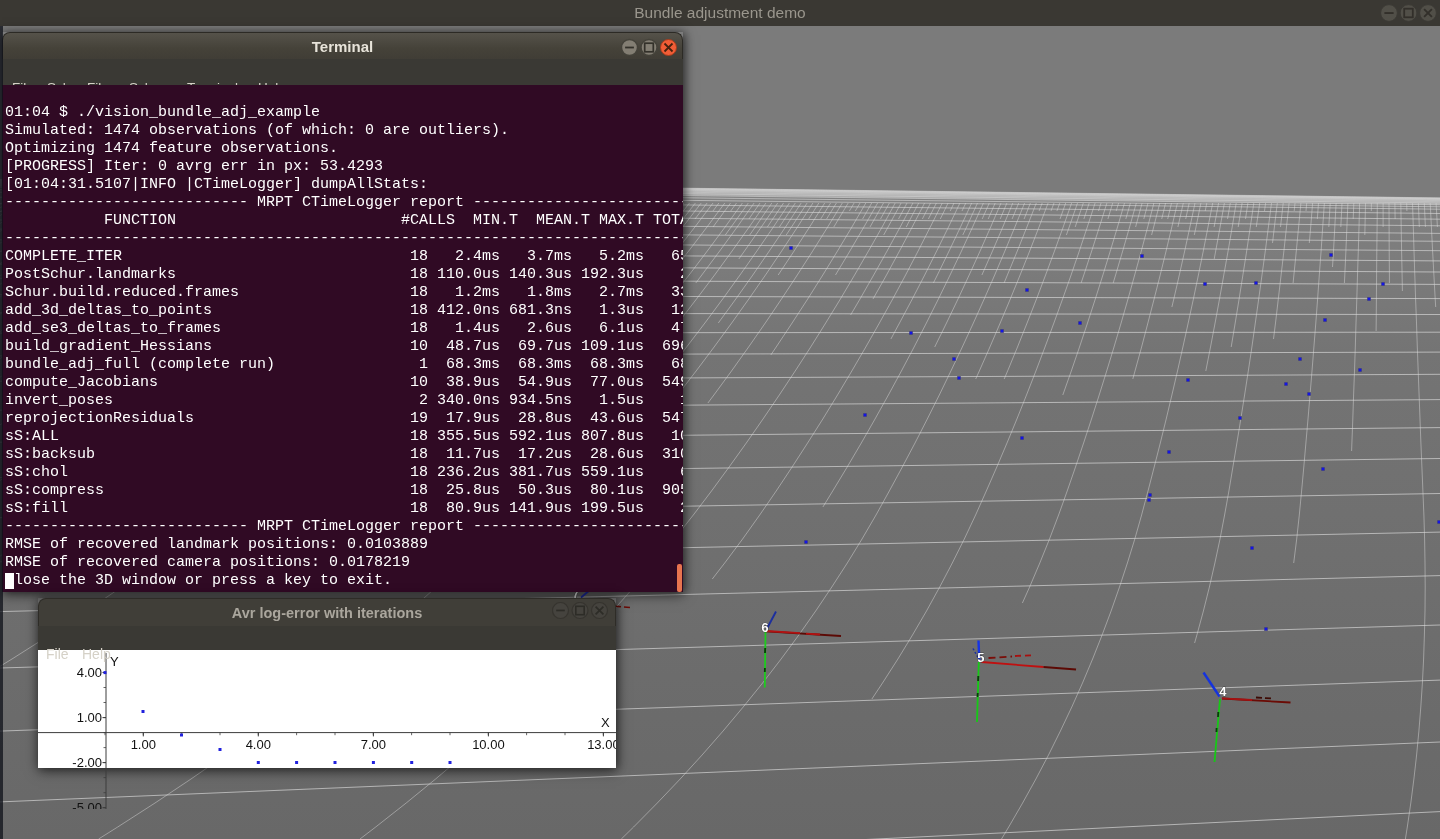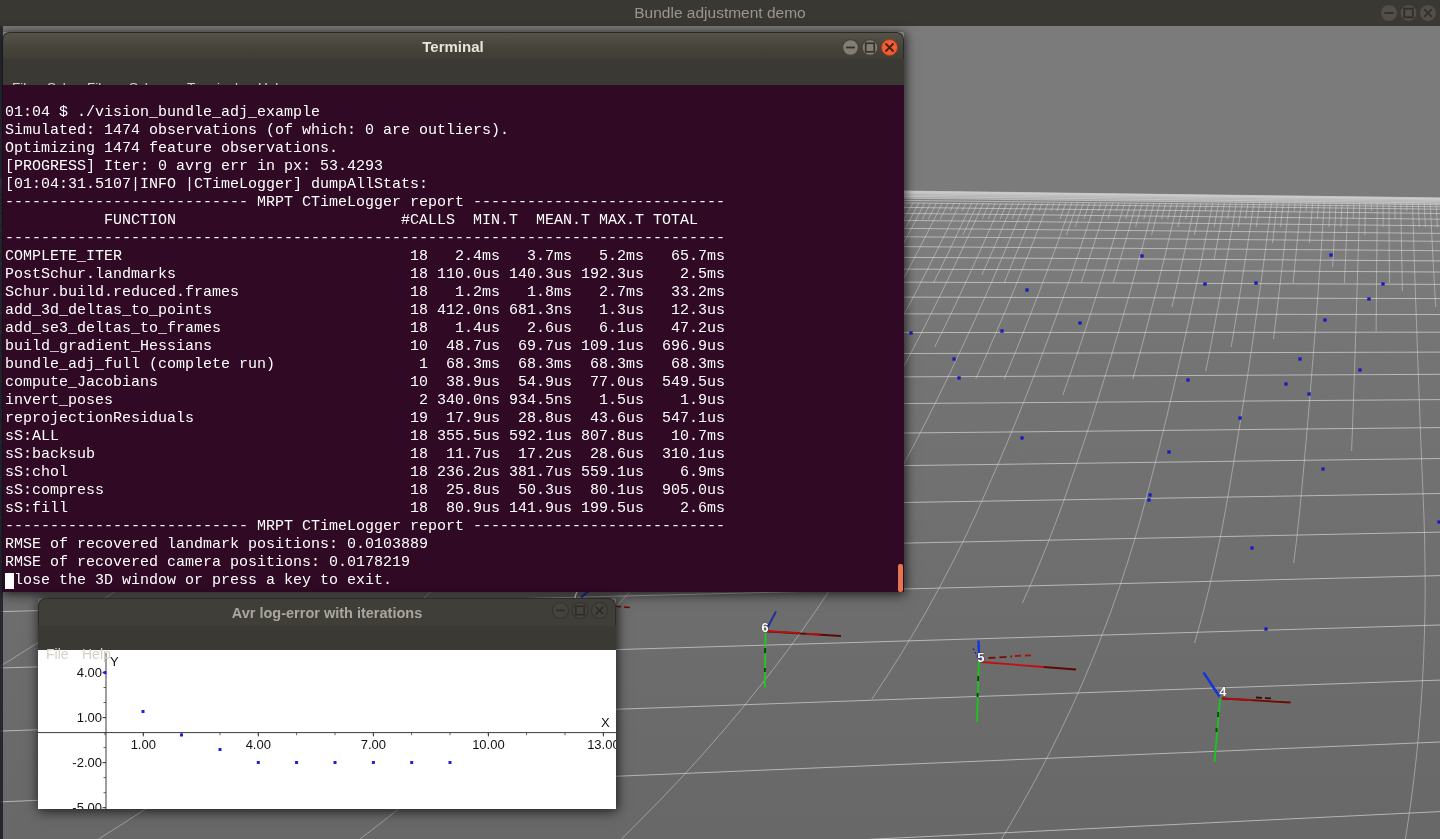--- a/index.html
+++ b/index.html
@@ -439,21 +439,21 @@
 <svg width="70" height="26" style="position:absolute;right:0px;top:3.5px">
 <circle cx="19" cy="9" r="8.4" fill="#514f48" stroke="#3b3934" stroke-width="1"></circle>
 <rect x="14.4" y="8.1" width="9.2" height="1.9" fill="#322f2a"></rect>
 <circle cx="38.5" cy="9" r="8.4" fill="#514f48" stroke="#3b3934" stroke-width="1"></circle>
 <rect x="34.2" y="4.7" width="8.6" height="8.6" fill="none" stroke="#322f2a" stroke-width="1.8"></rect>
 <circle cx="58" cy="9" r="8.4" fill="#514f48" stroke="#3b3934" stroke-width="1"></circle>
 <path d="M 54.1 5.1 L 61.9 12.9 M 61.9 5.1 L 54.1 12.9" stroke="#322f2a" stroke-width="1.9"></path>
 </svg>
   </div>
 
-<div class="win" id="term" style="left:2px;top:32px;width:902px;">
+<div class="win" id="term" style="left:2px;top:32px;width:681px;">
  <div class="tbar" style="height:27px;">
    <div class="title" style="line-height:27px;">Terminal</div>
    <svg width="60" height="27" style="position:absolute;right:1px;top:2.5px">
      <circle cx="8.5" cy="11.5" r="8" fill="#837e73" stroke="#44423a" stroke-width="1.4"></circle>
      <rect x="4.1" y="10.6" width="8.8" height="1.8" fill="#33312a"></rect>
      <circle cx="28" cy="11.5" r="8" fill="#837e73" stroke="#44423a" stroke-width="1.4"></circle>
      <rect x="23.7" y="7.2" width="8.6" height="8.6" fill="none" stroke="#33312a" stroke-width="1.7"></rect>
      <circle cx="47.5" cy="11.5" r="8" fill="#f15d36" stroke="#a33c1d" stroke-width="1"></circle>
      <path d="M 43.5 7.5 L 51.5 15.5 M 51.5 7.5 L 43.5 15.5" stroke="#46220f" stroke-width="1.8"></path>
    </svg>
@@ -508,21 +508,21 @@
         <circle cx="28" cy="8.5" r="8" fill="#45433e" stroke="#36342f" stroke-width="1.2"></circle>
         <rect x="23.8" y="4.3" width="8.4" height="8.4" fill="none" stroke="#2d2c27" stroke-width="1.6"></rect>
         <circle cx="47.5" cy="8.5" r="8" fill="#45433e" stroke="#36342f" stroke-width="1.2"></circle>
         <path d="M 43.6 4.6 L 51.4 12.4 M 51.4 4.6 L 43.6 12.4" stroke="#2d2c27" stroke-width="1.7"></path>
       </svg>
  </div>
  <div class="mbar" style="position:relative;height:24px;line-height:24px;font-size:14px;">
   <span style="left:8px;">File</span>
       <span style="left:44px;">Help</span>
  </div>
- <div style="background:#ffffff;height:159px;">
+ <div style="background:#ffffff;height:118px;">
       <svg width="578" height="159" style="display:block">
         <line x1="68" y1="3" x2="68" y2="159" stroke="#3c3c3c" stroke-width="1"></line>
         <line x1="0" y1="82.6" x2="578" y2="82.6" stroke="#3c3c3c" stroke-width="1"></line>
         <text x="64" y="26.7" text-anchor="end" font-family="Liberation Sans, sans-serif" font-size="13" fill="#111">4.00</text>
         <line x1="64.5" y1="22.5" x2="68" y2="22.5" stroke="#3c3c3c"></line>
         <text x="64" y="71.8" text-anchor="end" font-family="Liberation Sans, sans-serif" font-size="13" fill="#111">1.00</text>
         <line x1="64.5" y1="67.6" x2="68" y2="67.6" stroke="#3c3c3c"></line>
         <text x="64" y="116.8" text-anchor="end" font-family="Liberation Sans, sans-serif" font-size="13" fill="#111">-2.00</text>
         <line x1="64.5" y1="112.6" x2="68" y2="112.6" stroke="#3c3c3c"></line>
         <text x="64" y="161.9" text-anchor="end" font-family="Liberation Sans, sans-serif" font-size="13" fill="#111">-5.00</text>

